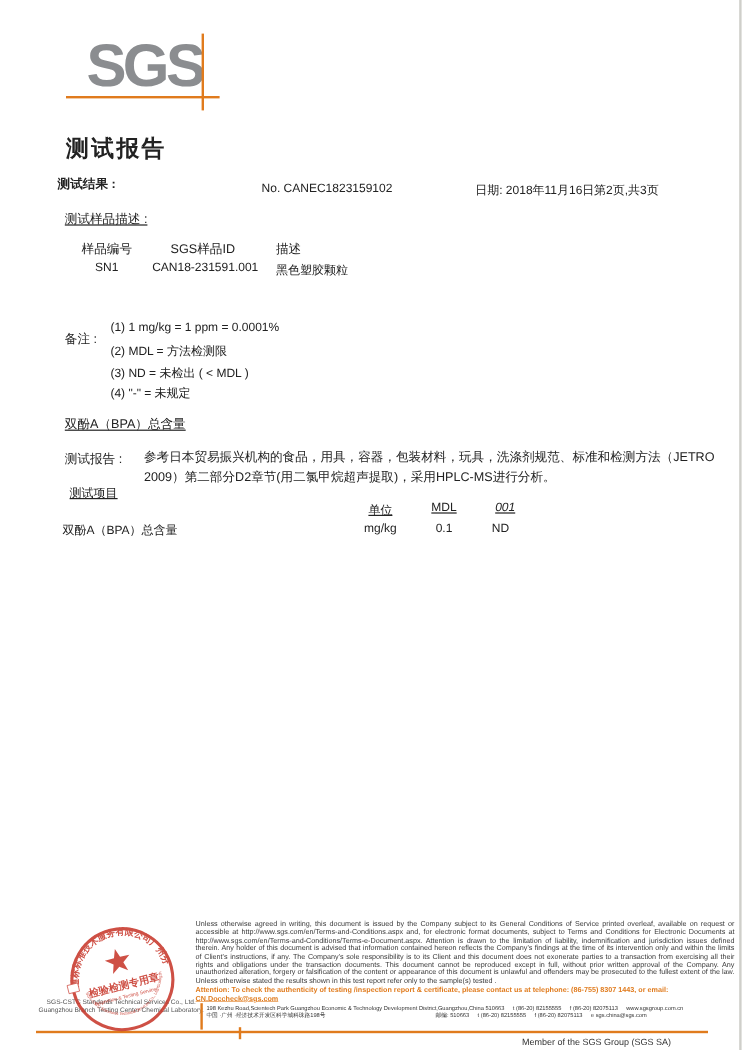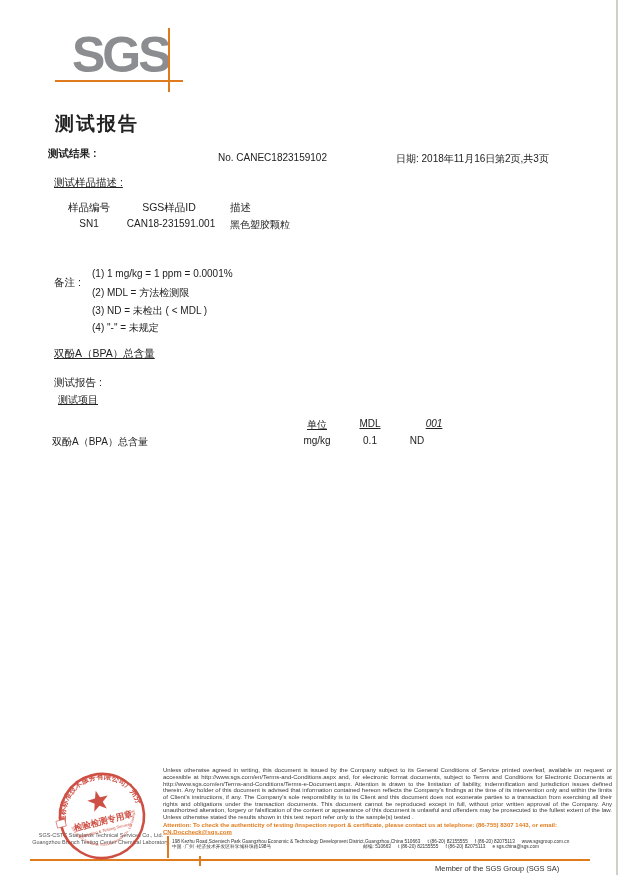--- a/index.html
+++ b/index.html
@@ -67,25 +67,26 @@
   <div class="abs small-cell" style="left:230px; top:218px;text-align:center;">黑色塑胶颗粒</div>
 
   <div class="abs body-line" style="left:54px; top:244px;margin-top:32px;">备注 :</div>
   <div class="abs small-cell" style="left:92px; top:268px;">(1) 1 mg/kg = 1 ppm = 0.0001%</div>
   <div class="abs small-cell" style="left:92px; top:286px;">(2) MDL = 方法检测限</div>
   <div class="abs small-cell" style="left:92px; top:304px;">(3) ND = 未检出 ( &lt; MDL )</div>
   <div class="abs small-cell" style="left:92px; top:321px;">(4) "-" = 未规定</div>
 
   <div class="abs body-line b ul" style="left:54px; top:347px;">双酚A（BPA）总含量</div>
   <div class="abs body-line" style="left:54px; top:376px;">测试报告 :</div>
+  <div class="abs method-text wrap" style="left:120px; top:373px;">参考日本贸易振兴机构的食品，用具，容器，包装材料，玩具，洗涤剂规范、标准和检测方法（JETRO 2009）第二部分D2章节(用二氯甲烷超声提取)，采用HPLC-MS进行分析。</div>
 
-  <div class="abs small-cell ul" style="left:58px; top:393px;text-align:right;">测试项目</div>
+  <div class="abs small-cell ul" style="left:58px; top:404px;text-align:right;">测试项目</div>
   <div class="abs small-cell ul tc" style="left:287px; top:418px; width:60px;">单位</div>
   <div class="abs small-cell ul tc" style="left:340px; top:418px; width:60px;">MDL</div>
-  <div class="abs small-cell ul it tc" style="left:404px; top:418px; width:60px;">001</div>
+  <div class="abs small-cell ul it tc" style="left:391px; top:418px; width:60px;">001</div>
 
   <div class="abs small-cell" style="left:52px; top:435px;">双酚A（BPA）总含量</div>
   <div class="abs small-cell tc" style="left:287px; top:435px; width:60px;">mg/kg</div>
   <div class="abs small-cell tc" style="left:340px; top:435px; width:60px;">0.1</div>
   <div class="abs small-cell tc" style="left:387px; top:435px; width:60px;">ND</div>
 
   <div class="scalebox" style="left:163px; top:767px; width:449px; height:70px;">
     <div class="scaled" style="width:898px;">
       <p class="disclaimer">Unless otherwise agreed in writing, this document is issued by the Company subject to its General Conditions of Service printed overleaf, available on request or accessible at http://www.sgs.com/en/Terms-and-Conditions.aspx and, for electronic format documents, subject to Terms and Conditions for Electronic Documents at http://www.sgs.com/en/Terms-and-Conditions/Terms-e-Document.aspx. Attention is drawn to the limitation of liability, indemnification and jurisdiction issues defined therein. Any holder of this document is advised that information contained hereon reflects the Company's findings at the time of its intervention only and within the limits of Client's instructions, if any. The Company's sole responsibility is to its Client and this document does not exonerate parties to a transaction from exercising all their rights and obligations under the transaction documents. This document cannot be reproduced except in full, without prior written approval of the Company. Any unauthorized alteration, forgery or falsification of the content or appearance of this document is unlawful and offenders may be prosecuted to the fullest extent of the law. Unless otherwise stated the results shown in this test report refer only to the sample(s) tested .</p>
       <p class="attention"><span>Attention: To check the authenticity of testing /inspection report &amp; certificate, please contact us at telephone: (86-755) 8307 1443, or email: </span><span class="email">CN.Doccheck@sgs.com</span></p>

